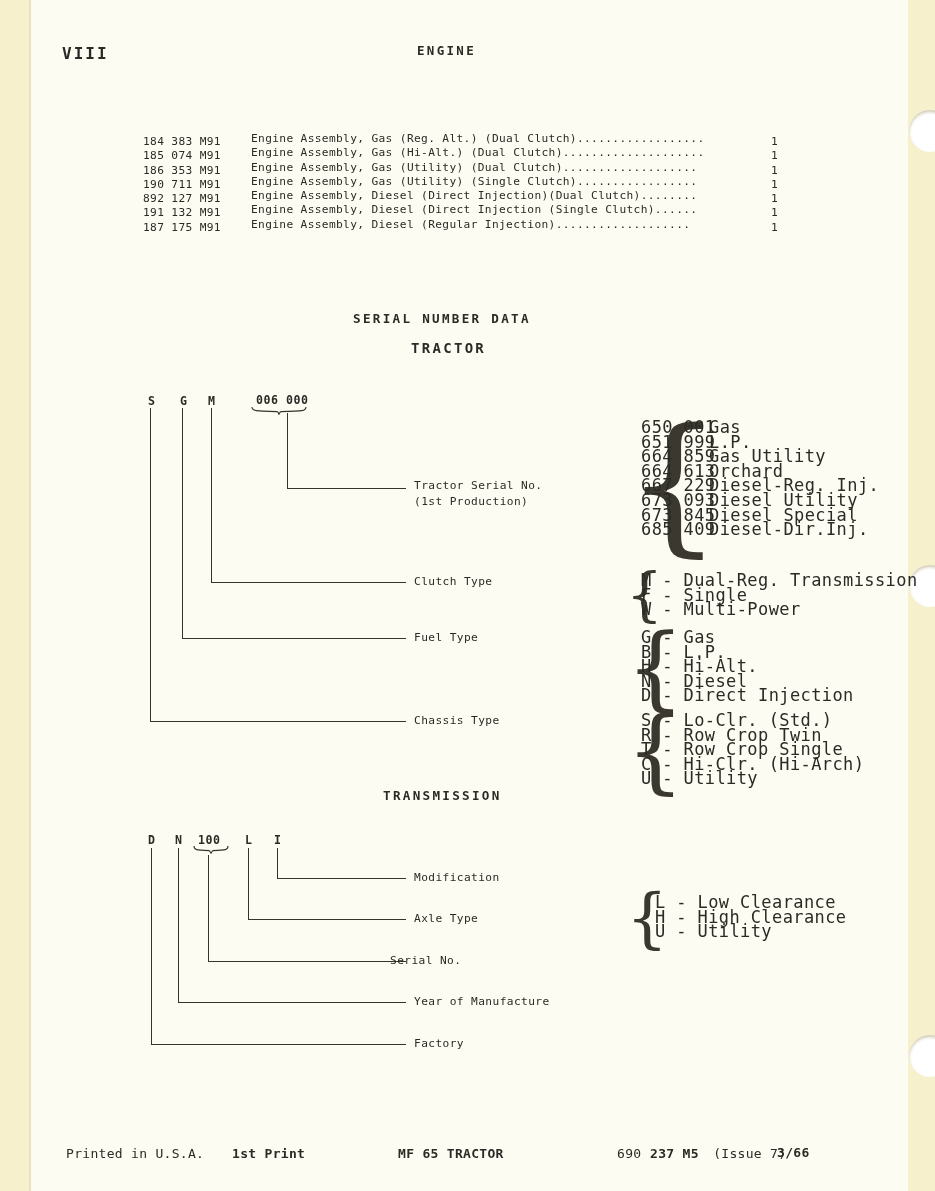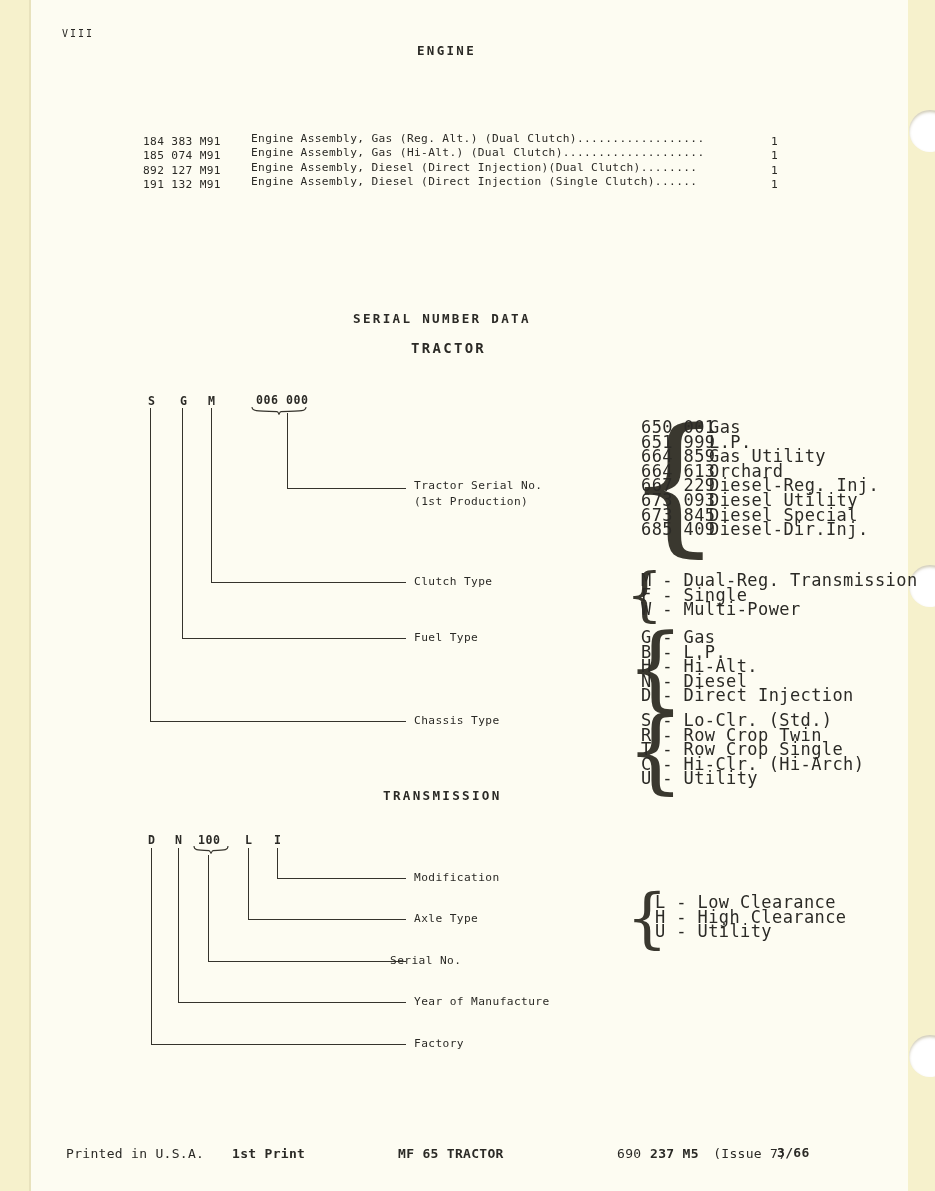--- a/index.html
+++ b/index.html
@@ -22,21 +22,21 @@
   .hole{
     position:absolute;right:-16px;width:42px;height:42px;border-radius:50%;
     background:#ffffff;
     box-shadow:inset 0 2px 3px rgba(150,140,95,.45);
   }
   .hd{position:absolute;white-space:pre;font-weight:bold;letter-spacing:2.3px;}
   .ln{position:absolute;background:#35332c;}
   .hl{height:1.3px;}
   .vl{width:1.3px;}
   
-  #pg-num{left:62px;top:28px;font-size:10px;font-weight:normal;letter-spacing:2px;}
+  #pg-num{left:62px;top:44px;font-size:16px;font-weight:bold;letter-spacing:2px;}
   #pg-title{left:417px;top:43px;font-size:12.5px;}
   
   #parts{position:absolute;left:143px;top:132px;}
   .prow{height:14.3px;font-size:11.2px;white-space:pre;letter-spacing:.35px;}
   .pnum{display:inline-block;width:108px;}
   .pdesc{display:inline-block;width:520px;overflow:hidden;}
   .pqty{display:inline-block;}
   
   #sn-title{left:353px;top:311px;font-size:12.6px;}
   #sn-sub{left:411px;top:340px;font-size:14px;}
@@ -64,22 +64,25 @@
 <div class="hole" style="top:110px;"></div>
 <div class="hole" style="top:565px;"></div>
 <div class="hole" style="top:1035px;"></div>
 
 <div class="hd" id="pg-num">VIII</div>
 <div class="hd" id="pg-title">ENGINE</div>
 
 <div id="parts">
     <div class="prow"><span class="pnum">184 383 M91</span><span class="pdesc">Engine Assembly, Gas (Reg. Alt.) (Dual Clutch)..................</span><span class="pqty">1</span></div>
     <div class="prow"><span class="pnum">185 074 M91</span><span class="pdesc">Engine Assembly, Gas (Hi-Alt.) (Dual Clutch)....................</span><span class="pqty">1</span></div>
+    <div class="prow"><span class="pnum">186 353 M91</span><span class="pdesc">Engine Assembly, Gas (Utility) (Dual Clutch)...................</span><span class="pqty">1</span></div>
+    <div class="prow"><span class="pnum">190 711 M91</span><span class="pdesc">Engine Assembly, Gas (Utility) (Single Clutch).................</span><span class="pqty">1</span></div>
     <div class="prow"><span class="pnum">892 127 M91</span><span class="pdesc">Engine Assembly, Diesel (Direct Injection)(Dual Clutch)........</span><span class="pqty">1</span></div>
     <div class="prow"><span class="pnum">191 132 M91</span><span class="pdesc">Engine Assembly, Diesel (Direct Injection (Single Clutch)......</span><span class="pqty">1</span></div>
+    <div class="prow"><span class="pnum">187 175 M91</span><span class="pdesc">Engine Assembly, Diesel (Regular Injection)...................</span><span class="pqty">1</span></div>
   </div>
 
 <div class="hd" id="sn-title">SERIAL NUMBER DATA</div>
 <div class="hd" id="sn-sub">TRACTOR</div>
 
 <div class="code" style="left:148px;top:394px;">S</div>
 <div class="code" style="left:180px;top:394px;">G</div>
 <div class="code" style="left:208px;top:394px;">M</div>
 <div class="code" style="left:256px;top:393px;">006 000</div>
 <div class="ubrace" style="left:251px;top:406px;">

